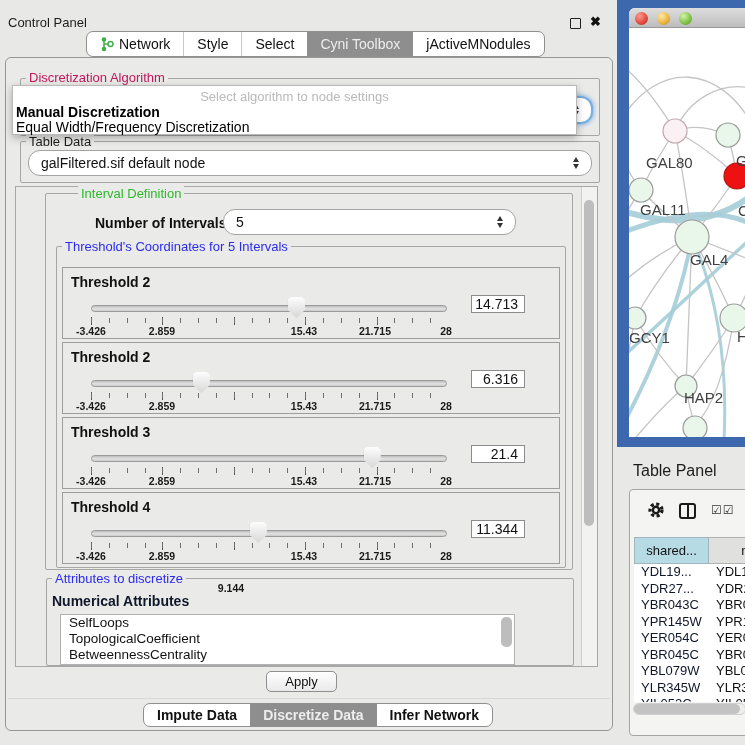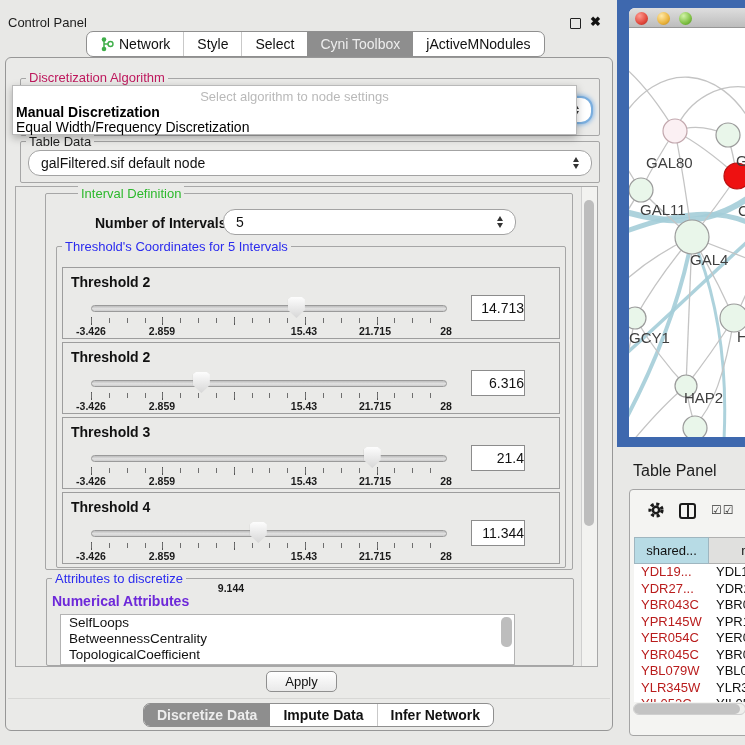--- a/index.html
+++ b/index.html
@@ -63,25 +63,25 @@
   .t-handle { position:absolute; top:29px; width:17px; height:21px;
               background:linear-gradient(#fdfdfd,#d7d7d7);
               clip-path:polygon(0 12%, 18% 0, 82% 0, 100% 12%, 100% 62%, 50% 100%, 0 62%);
               filter:drop-shadow(0 0 1px #777); }
   .ticks-minor { position:absolute; left:28px; top:50px; width:357px; height:5px;
                  background:repeating-linear-gradient(to right,#6e6e6e 0 1px,transparent 1px 5%); }
   .ticks-major { position:absolute; left:28px; top:49px; width:357px; height:8px;
                  background:repeating-linear-gradient(to right,#555 0 1px,transparent 1px 20%); }
   .tl { position:absolute; top:57px; width:60px; text-align:center; font-size:10.5px; font-weight:bold; color:#1a1a1a; }
   .tl0{left:-2px;} .tl1{left:69px;} .tl2{left:138px;margin-top:32px;} .tl3{left:211px;} .tl4{left:282px;} .tl5{left:353px;}
-  .t-value { position:absolute; left:408px; top:27px; width:54px; height:26px; background:#fff; border:1px solid #8c8c8c;
-             font-family:"Liberation Sans",sans-serif; font-size:14px; color:#111; text-align:right; }
-
-  
-  .numattr-label { position:absolute; left:52px; top:593px; font-size:14px; font-weight:bold; color:#6d28d9; }
+  .t-value { position:absolute; left:408px; top:27px; width:54px; height:18px; background:#fff; border:1px solid #8c8c8c;
+             font-family:"Liberation Sans",sans-serif; font-size:14px; color:#111; text-align:right; padding-right:6px; }
+
+  
+  .numattr-label { position:absolute; left:52px; top:593px; font-size:14px; font-weight:bold; color:#0f172a; }
   .attr-list { position:absolute; left:60px; top:614px; width:455px; height:51px; background:#fff; border:1px solid #b3b3b3; overflow:hidden; }
   .attr-item { font-size:13.5px; color:#111; line-height:16px; padding-left:8px; white-space:nowrap; }
 
   .apply-btn { position:absolute; left:266px; top:671px; width:71px; height:21px; background:linear-gradient(#ffffff,#e9e9e9);
                border:1px solid #8f8f8f; border-radius:5px; font-family:"Liberation Sans",sans-serif; font-size:13px; color:#111; }
 
   
   .blue-frame { position:absolute; left:617px; top:0; width:128px; height:447px; background:#3e68ae; }
   .mac-window { position:absolute; left:629px; top:8px; width:116px; height:429px; background:#fff; border-radius:6px 0 0 0; }
   .mac-titlebar { position:absolute; left:0; top:0; width:100%; height:20px; border-radius:6px 0 0 0;
@@ -98,21 +98,21 @@
   .tp-toolbar { position:absolute; left:0; top:0; width:100%; height:42px; }
   .col-ico { position:absolute; left:49px; top:13px; width:17px; height:16px; border:2px solid #1a1a1a; border-radius:3px; }
   .col-ico:after { content:""; position:absolute; left:5.5px; top:0; width:2px; height:12px; background:#1a1a1a; }
   .chk-ico { position:absolute; left:81px; top:13px; font-size:12px; color:#333; letter-spacing:1px; }
   .th-row { position:absolute; left:4px; top:47px; height:27px; display:flex; }
   .th-cell { font-size:13px; color:#111; display:flex; align-items:center; justify-content:center; border:1px solid #9fb6c0; }
   .th-c1 { width:75px; background:#b7dbe5; }
   .th-c2 { width:80px; background:#e0e0de; border-color:#b0b0b0; border-left:none; }
   .tbl-rows { position:absolute; left:4px; top:74px; width:160px; height:138px; background:#fff; overflow:hidden; }
   .tr-row { display:flex; height:16.5px; }
-  .td-c1 { width:76px; font-size:13px; color:#b91c1c; padding-left:7px; white-space:nowrap; overflow:hidden; }
+  .td-c1 { width:76px; font-size:13px; color:#0f172a; padding-left:7px; white-space:nowrap; overflow:hidden; }
   .td-c2 { width:80px; font-size:13px; color:#111; padding-left:6px; white-space:nowrap; overflow:hidden; }
   .htrack { position:absolute; left:3px; top:213px; width:113px; height:12px; background:#efefed; border:1px solid #cfcfcf; border-radius:6px; }
   .hthumb { position:absolute; left:4px; top:214px; width:106px; height:10px; background:#c3c3c3; border-radius:5px; }
 
   .gear-svg { position:absolute; left:17px; top:11px; }
 </style>
 </head>
 <body>
 
 <div class="app">
@@ -241,36 +241,36 @@
     <span class="tl tl4">21.715</span>
     <span class="tl tl5">28</span>
     <input class="t-value" value="11.344" style="">
   </div>
 
   <div class="group" style="left:46px; top:578px; width:528px; height:88px;"></div>
   <span class="group-label lbl-blue" style="left:52px; top:571px;">Attributes to discretize</span>
   <span class="numattr-label">Numerical Attributes</span>
   <div class="attr-list">
     <div class="attr-item">SelfLoops</div>
+    <div class="attr-item">TopologicalCoefficient</div>
     <div class="attr-item">BetweennessCentrality</div>
-    <div class="attr-item">TopologicalCoefficient</div>
     <div class="lthumb"></div>
   </div>
 
   <div class="vtrack"></div>
   <div class="vthumb"></div>
 
   <button class="apply-btn">Apply</button>
 
   <div class="tabbar bottom-tabbar">
+    <div class="seg">
+        <span>Impute Data</span>
+      </div>
     <div class="seg sel">
         <span>Discretize Data</span>
-      </div>
-    <div class="seg">
-        <span>Impute Data</span>
       </div>
     <div class="seg">
         <span>Infer Network</span>
       </div>
   </div>
 
   <div class="blue-frame"></div>
   <div class="mac-window">
     <div class="mac-titlebar">
       <span class="light red"></span>

